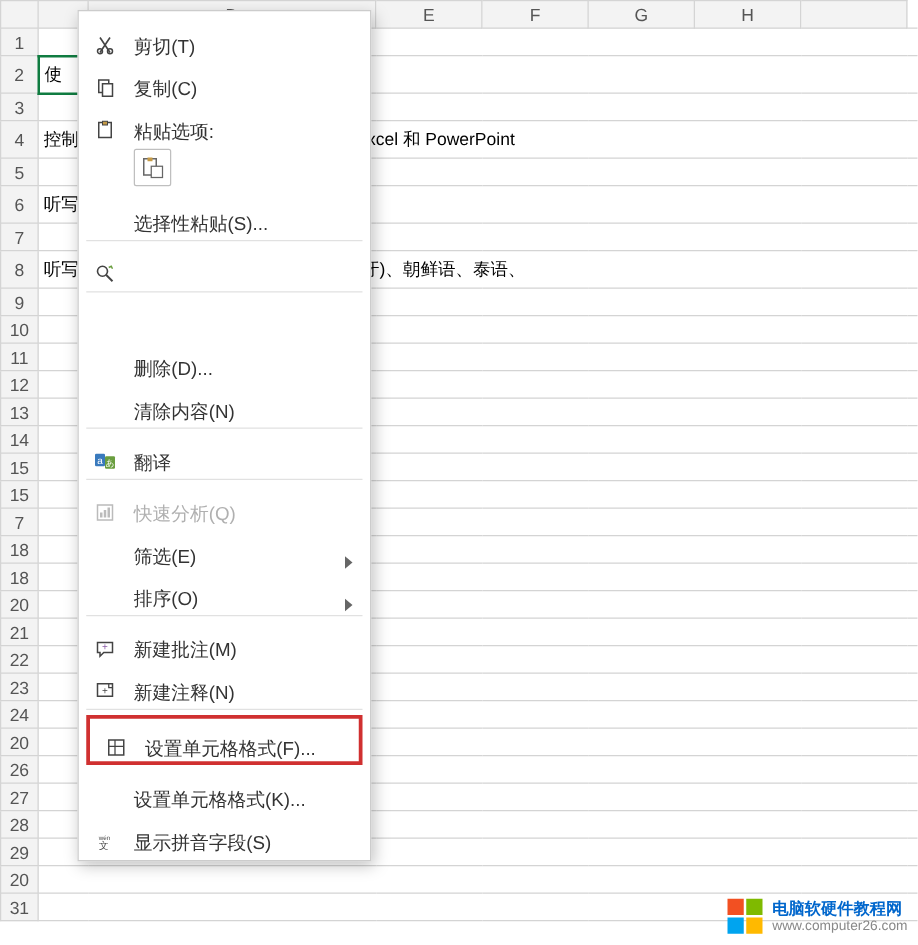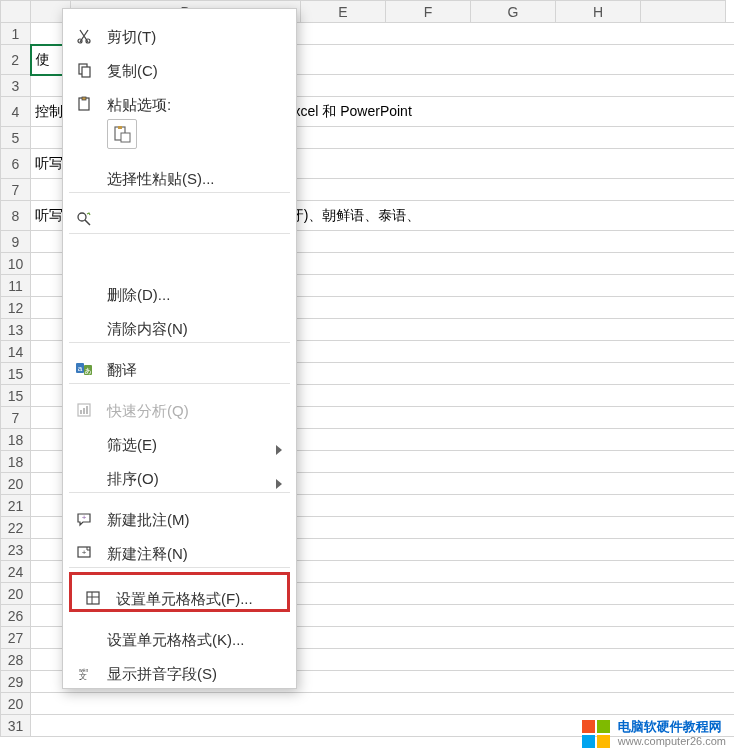--- a/index.html
+++ b/index.html
@@ -112,21 +112,21 @@
   border: 3px solid #d03030;
   margin: 4px 6px;
 }
 
 
 .wm {
   position: absolute;
   right: 8px;
   bottom: 8px;
   display: flex;
-  align-items: flex-end;
+  align-items: flex-start;
   gap: 8px;
   font-size: 12px;
 }
 .wm-logo {
   width: 28px; height: 28px;
   display: grid;
   grid-template-columns: 1fr 1fr;
   grid-template-rows: 1fr 1fr;
   gap: 2px;
 }

